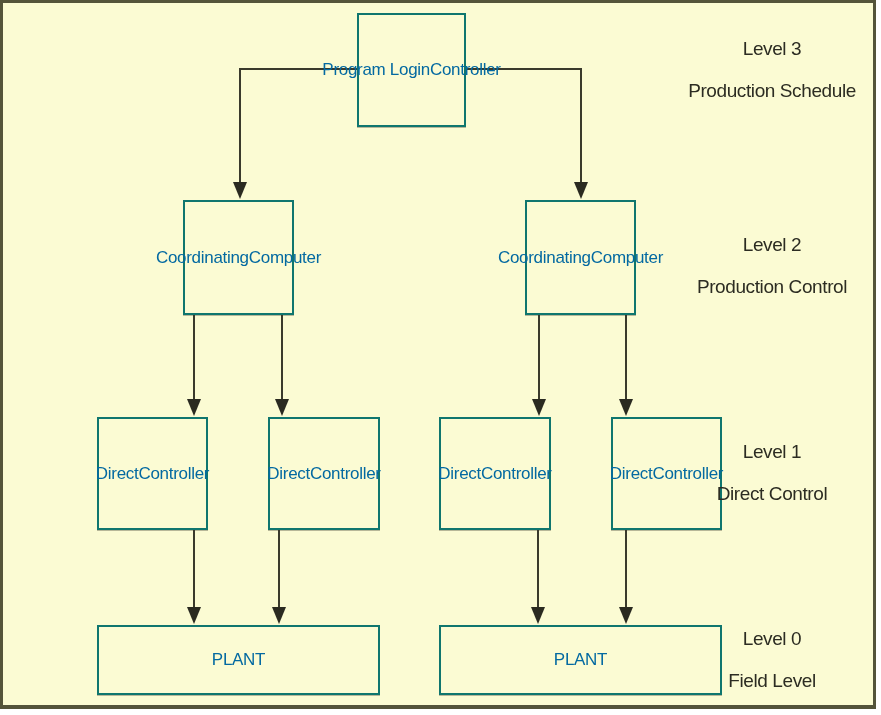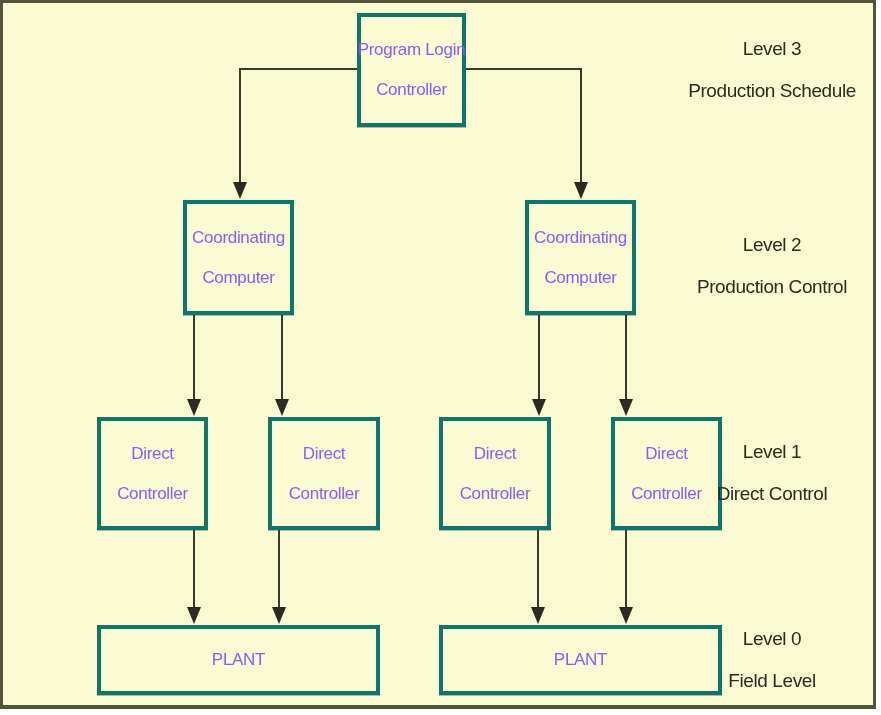--- a/index.html
+++ b/index.html
@@ -14,25 +14,25 @@
     position:absolute;left:0;top:0;
     width:876px;height:709px;
     box-sizing:border-box;
     background:#FBFBD3;
     border:3px solid #54543a;
     border-bottom-width:4px;
   }
   .node{
     position:absolute;
     box-sizing:border-box;
-    border:4px solid #0f766e;
+    border:2px solid #0f766e;
     background:#FBFBD3;
-    display:flex;flex-direction:column;
+    display:flex;flex-direction:row;
     align-items:center;justify-content:center;
-    color:#8b5cf6;
+    color:#0369a1;
     font-size:17px;
     letter-spacing:-0.3px;
     text-align:center;
     box-shadow:0 1px 0 rgba(58,58,44,0.35);
   }
   .nline{line-height:40px;white-space:nowrap;}
   .hline{position:absolute;height:2px;background:#3a3a2c;}
   .vline{position:absolute;width:2px;background:#3a3a2c;}
   .arrowhead{
     position:absolute;width:0;height:0;

